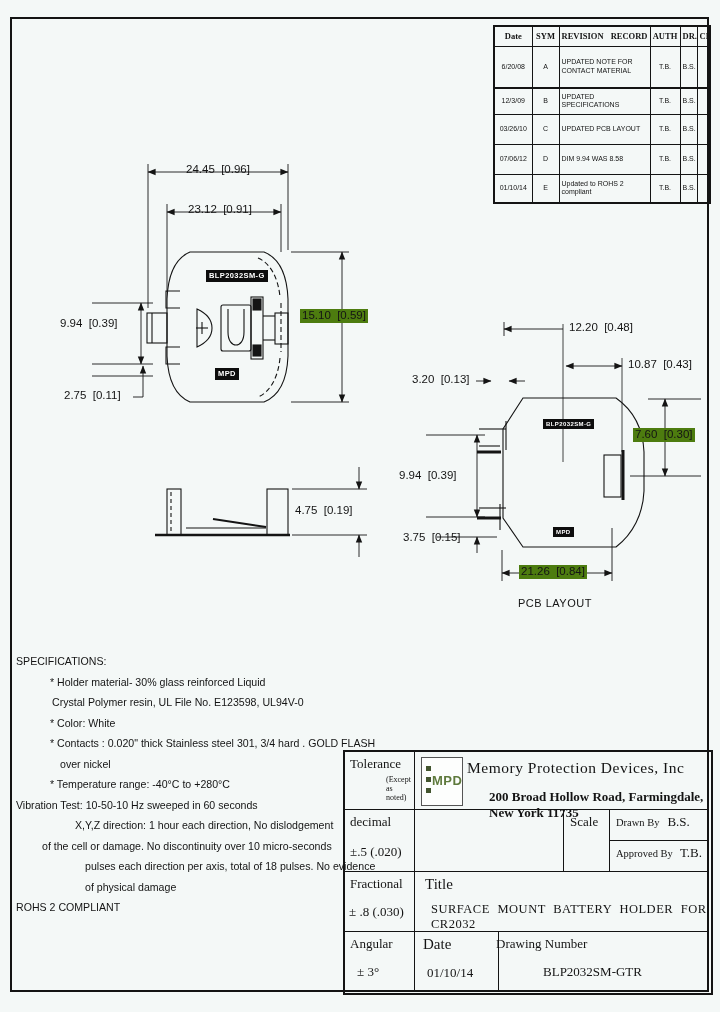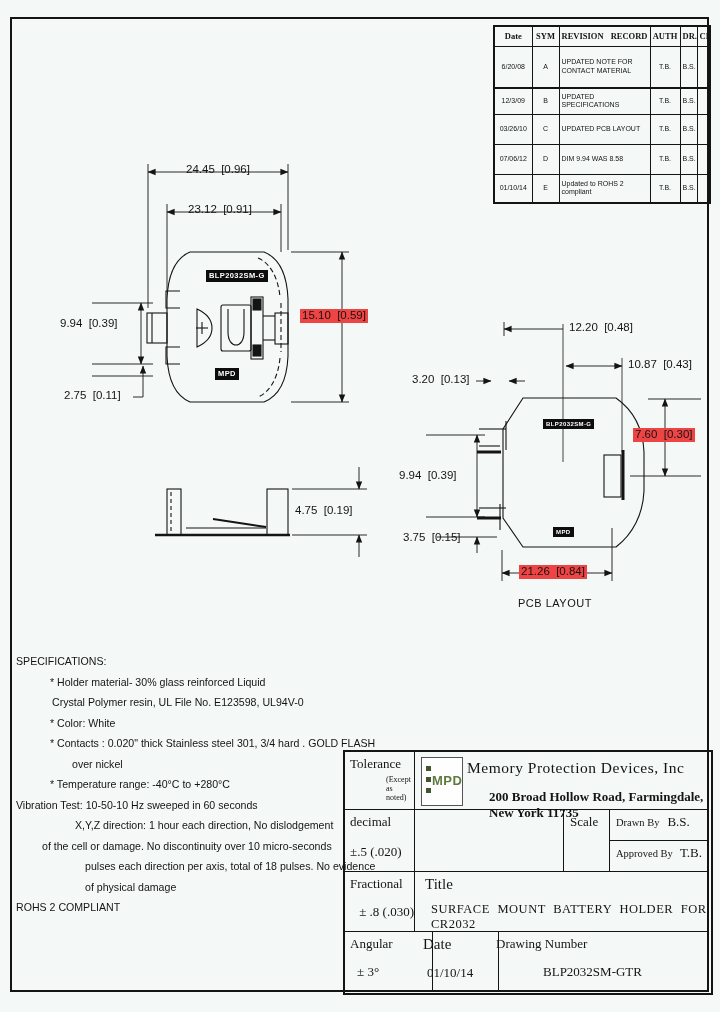--- a/index.html
+++ b/index.html
@@ -3,42 +3,42 @@
 <meta charset="utf-8">
 <style>
   html,body{margin:0;padding:0;background:#e9eef0;}
   .sheet{position:relative;width:720px;height:1012px;background:#f4f8f7;
          font-family:"Liberation Sans",sans-serif;color:#141414;overflow:hidden;}
   .frame{position:absolute;left:10px;top:17px;width:695px;height:971px;border:2px solid #141414;}
   svg.linework{position:absolute;left:0;top:0;}
 
   
   .dim{position:absolute;font-size:11.5px;white-space:pre;color:#141414;line-height:1.2;}
-  .dim.bg{background:#ef4444;padding:0 2px;}
+  .dim.bg{background:#4d7c0f;padding:0 2px;}
   .caption{position:absolute;font-size:11px;letter-spacing:.5px;}
 
   
   .inv{position:absolute;background:#0d0d0d;color:#fff;font-weight:bold;line-height:1;
        padding:2px 3px;letter-spacing:.4px;}
   .inv.big{font-size:7.5px;}
   .inv.small{font-size:6px;}
 
   
   table.rev{position:absolute;left:493px;top:25px;width:216px;border-collapse:collapse;
             border:2px solid #141414;table-layout:fixed;}
   table.rev th,table.rev td{border:1px solid #141414;padding:1px 2px;vertical-align:middle;overflow:hidden;}
   table.rev th{font-family:"Liberation Serif",serif;font-size:8.5px;font-weight:bold;text-align:center;word-spacing:5px;}
   table.rev td{font-size:7px;line-height:1.2;}
   td.c{text-align:center;}
   tr.thickb td{border-bottom-width:2px;}
 
   
   .specs{position:absolute;left:16px;top:651px;width:380px;font-size:10.6px;line-height:20.5px;}
   .specs div{white-space:pre;}
-  .i34{margin-left:34px}.i36{margin-left:36px}.i44{margin-left:56px}
+  .i34{margin-left:34px}.i36{margin-left:36px}.i44{margin-left:44px}
   .i59{margin-left:59px}.i62{margin-left:26px}.i69{margin-left:69px}
 
   
   .tblock{position:absolute;left:343px;top:750px;width:366px;height:241px;border:2px solid #141414;
           font-family:"Liberation Serif",serif;}
   .cell{position:absolute;box-sizing:border-box;}
   .br{border-right:1.5px solid #141414;}
   .bb{border-bottom:1.5px solid #141414;}
   .lab13{font-size:13px;} .lab12{font-size:15px;}
   .small-note{font-size:8px;}
@@ -281,28 +281,28 @@
       <span style="font-size:10.5px;padding:7px 0 0 6px;display:inline-block;">Approved By</span>
       <span class="lab13" style="padding-left:3px;">T.B.</span>
     </div>
     <div class="cell bb" style="left:265px;top:58px;width:98px;height:31px;">
       <span style="font-size:10.5px;padding:7px 0 0 6px;display:inline-block;">Drawn By</span>
       <span class="lab13" style="padding-left:4px;">B.S.</span>
     </div>
 
     <div class="cell br bb" style="left:0;top:120px;width:70px;height:60px;">
       <div class="lab13" style="padding:4px 0 0 5px;">Fractional</div>
-      <div class="lab13" style="padding:12px 0 0 4px;text-align:right;">± .8 (.030)</div>
+      <div class="lab13" style="padding:12px 0 0 4px;">± .8 (.030)</div>
     </div>
     <div class="cell bb" style="left:70px;top:120px;width:293px;height:60px;">
       <div class="lab12" style="padding:4px 0 0 10px;">Title</div>
       <div class="tb-title-val">SURFACE MOUNT BATTERY HOLDER FOR CR2032</div>
     </div>
 
-    <div class="cell br" style="left:0;top:180px;width:88px;height:59px;">
+    <div class="cell br" style="left:0;top:180px;width:70px;height:59px;">
       <div class="lab13" style="padding:4px 0 0 5px;">Angular</div>
       <div class="lab13" style="padding:12px 0 0 12px;">± 3°</div>
     </div>
     <div class="cell br" style="left:70px;top:180px;width:84px;height:59px;">
       <div class="lab12" style="padding:4px 0 0 8px;">Date</div>
       <div class="lab13" style="padding:12px 0 0 12px;">01/10/14</div>
     </div>
     <div class="cell" style="left:143px;top:180px;width:209px;height:59px;">
       <div class="lab13" style="padding:4px 0 0 8px;">Drawing Number</div>
       <div class="lab13" style="padding-top:12px;text-align:center;">BLP2032SM-GTR</div>

